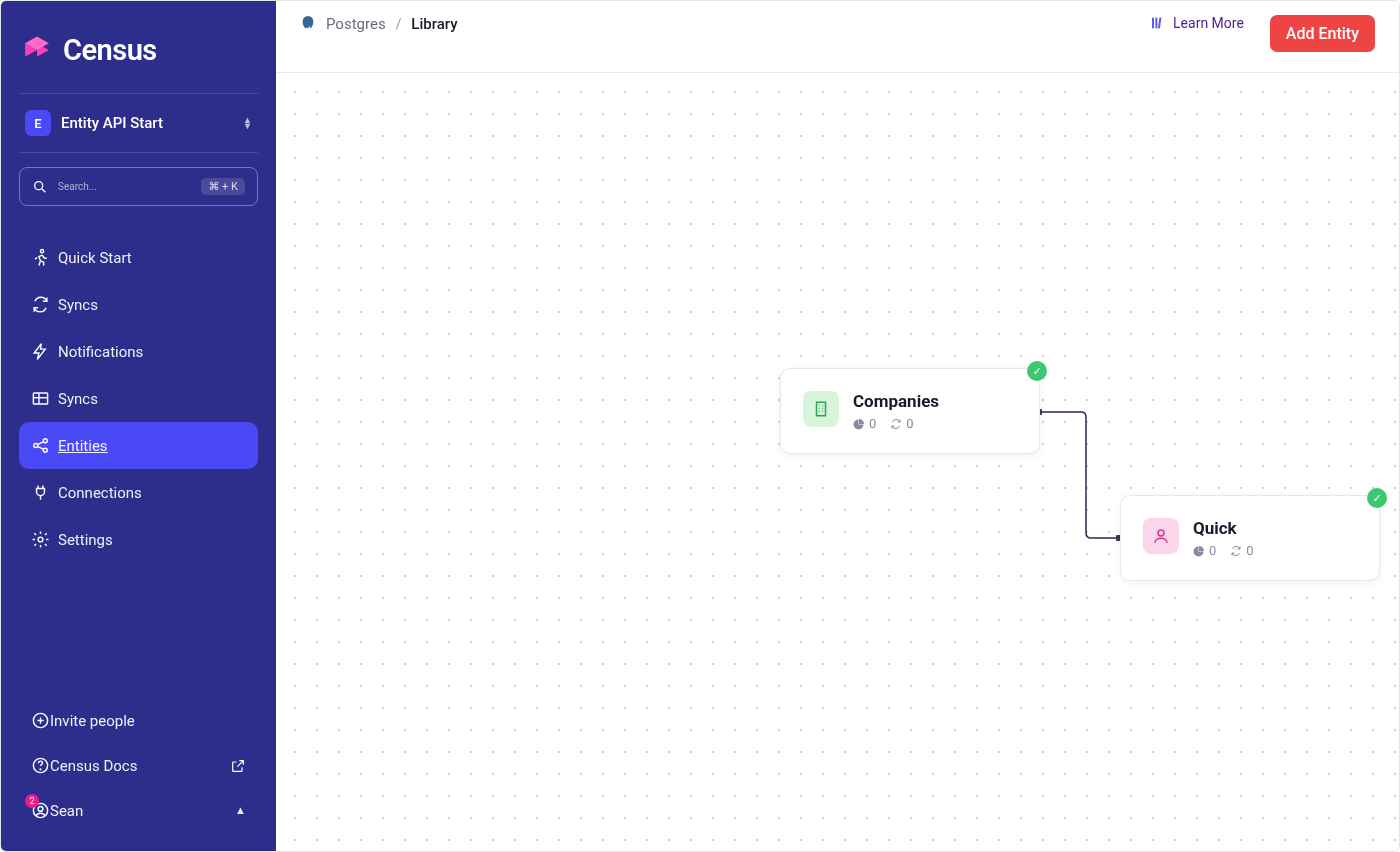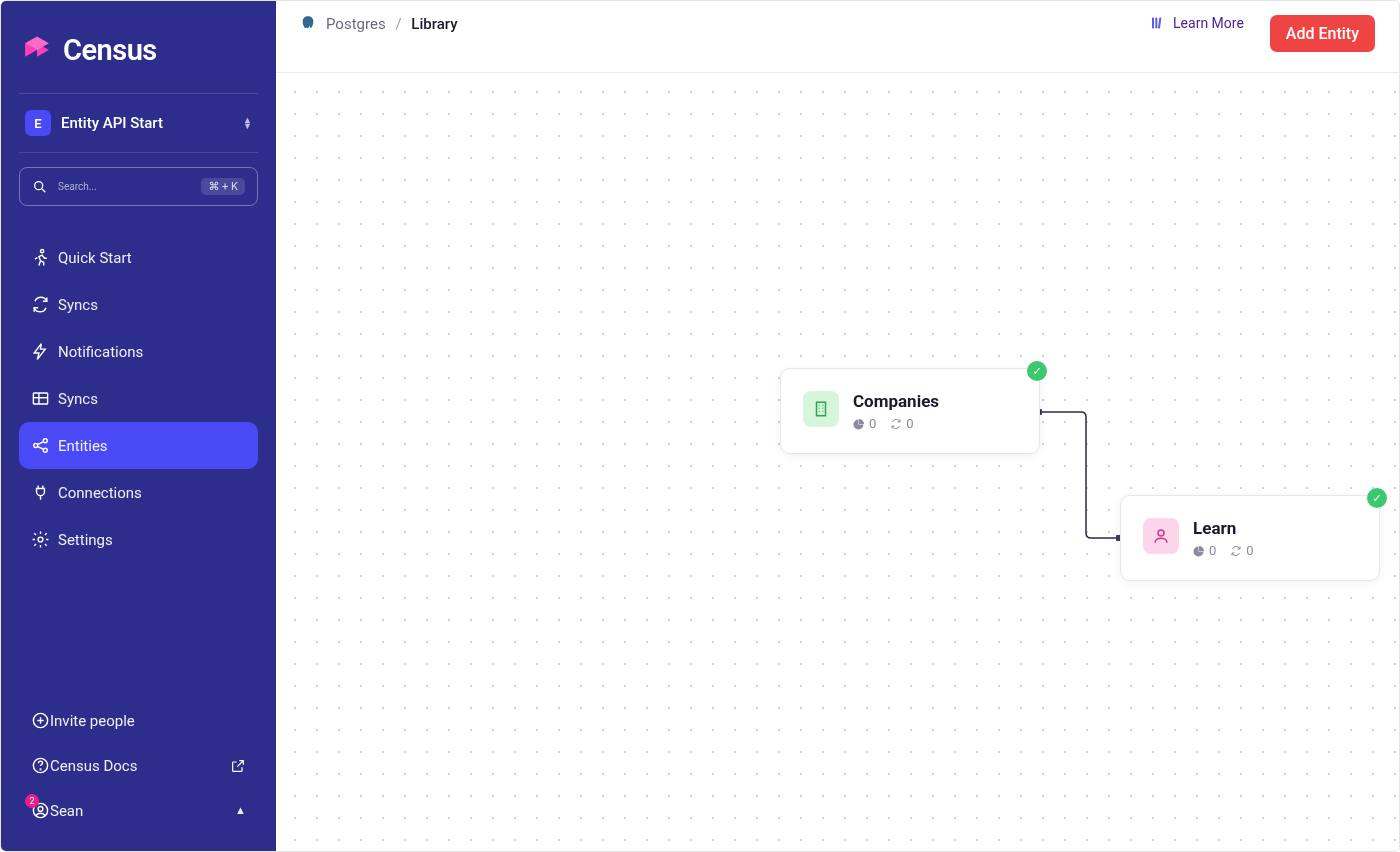--- a/index.html
+++ b/index.html
@@ -12,21 +12,21 @@
 .org { display: flex; align-items: center; gap: 10px; padding: 16px 6px; cursor: pointer; }
 .org-badge { width: 26px; height: 26px; border-radius: 6px; background: #494af5; display: flex; align-items: center; justify-content: center; font-size: 13px; font-weight: 600; }
 .org-name { flex: 1; font-size: 15px; font-weight: 500; }
 .updown { display: flex; flex-direction: column; font-size: 9px; color: rgba(255,255,255,0.7); line-height: 6px; }
 .search { display: flex; align-items: center; gap: 10px; padding: 10px 12px; border: 1px solid rgba(255,255,255,0.35); border-radius: 8px; margin: 14px 0 20px; cursor: pointer; }
 .search input { flex: 1; background: transparent; border: none; color: #fff; font-size: 10px; outline: none; }
 .search input::placeholder { color: rgba(255,255,255,0.6); }
 .kbd { font-size: 11px; background: rgba(255,255,255,0.14); padding: 2px 7px; border-radius: 5px; color: rgba(255,255,255,0.8); }
 .nav { display: flex; flex-direction: column; gap: 0; margin-top: 8px; }
 .nav-item { display: flex; align-items: center; gap: 8px; padding: 14px 12px; border-radius: 10px; cursor: pointer; font-size: 15px; color: rgba(255,255,255,0.92); }
-.nav-item.active { background: #494af5; }
+.nav-item.active { background: #494af5; text-decoration: underline; }
 .nav-item svg, .nav-item .ic { width: 19px; height: 19px; flex-shrink: 0; stroke: #fff; fill: none; stroke-width: 1.8; }
 .grow { flex: 1; }
 .footer-item { display: flex; align-items: center; padding: 13px 12px; font-size: 15px; color: rgba(255,255,255,0.92); cursor: pointer; position: relative; }
 .ext-icon { margin-left: auto; }
 .badge-count { position: absolute; left: 6px; top: 6px; width: 14px; height: 14px; background: #e91e8c; border-radius: 50%; font-size: 9px; display: flex; align-items: center; justify-content: center; }
 .caret-up { margin-left: auto; font-size: 11px; }
 .main { flex: 1; display: flex; flex-direction: column; }
 .topbar { height: 72px; display: flex; align-items: flex-start; padding: 14px 24px; border-bottom: 1px solid #e9e9ef; gap: 10px; }
 .pg-icon { width: 16px; height: 16px; }
 .crumb { font-size: 15px; color: #6b6b80; }
@@ -230,21 +230,21 @@
 
     <div class="node node-users">
       <div class="check">✓</div>
       <div class="node-icon pink">
         <svg viewBox="0 0 24 24" width="18" height="18" stroke="#d6338c" fill="none" stroke-width="2">
             <circle cx="12" cy="8" r="4"></circle>
             <path d="M4 21c0-4 4-6 8-6s8 2 8 6"></path>
           </svg>
       </div>
       <div class="node-body">
-        <div class="node-title">Learn</div>
+        <div class="node-title">Quick</div>
         <div class="node-stats">
           <div class="stat">
             <svg viewBox="0 0 24 24" width="12" height="12" fill="#8a8aa0">
                 <path d="M12 2v10h10A10 10 0 0 0 12 2zM11 3A10 10 0 1 0 21 13H11z"></path>
               </svg>
             <span>0</span>
           </div>
           <div class="stat">
             <svg viewBox="0 0 24 24" width="12" height="12" stroke="#8a8aa0" fill="none" stroke-width="2">
                 <path d="M20 8A8 8 0 0 0 5 8M4 16a8 8 0 0 0 15 0M20 3v5h-5M4 21v-5h5"></path>

